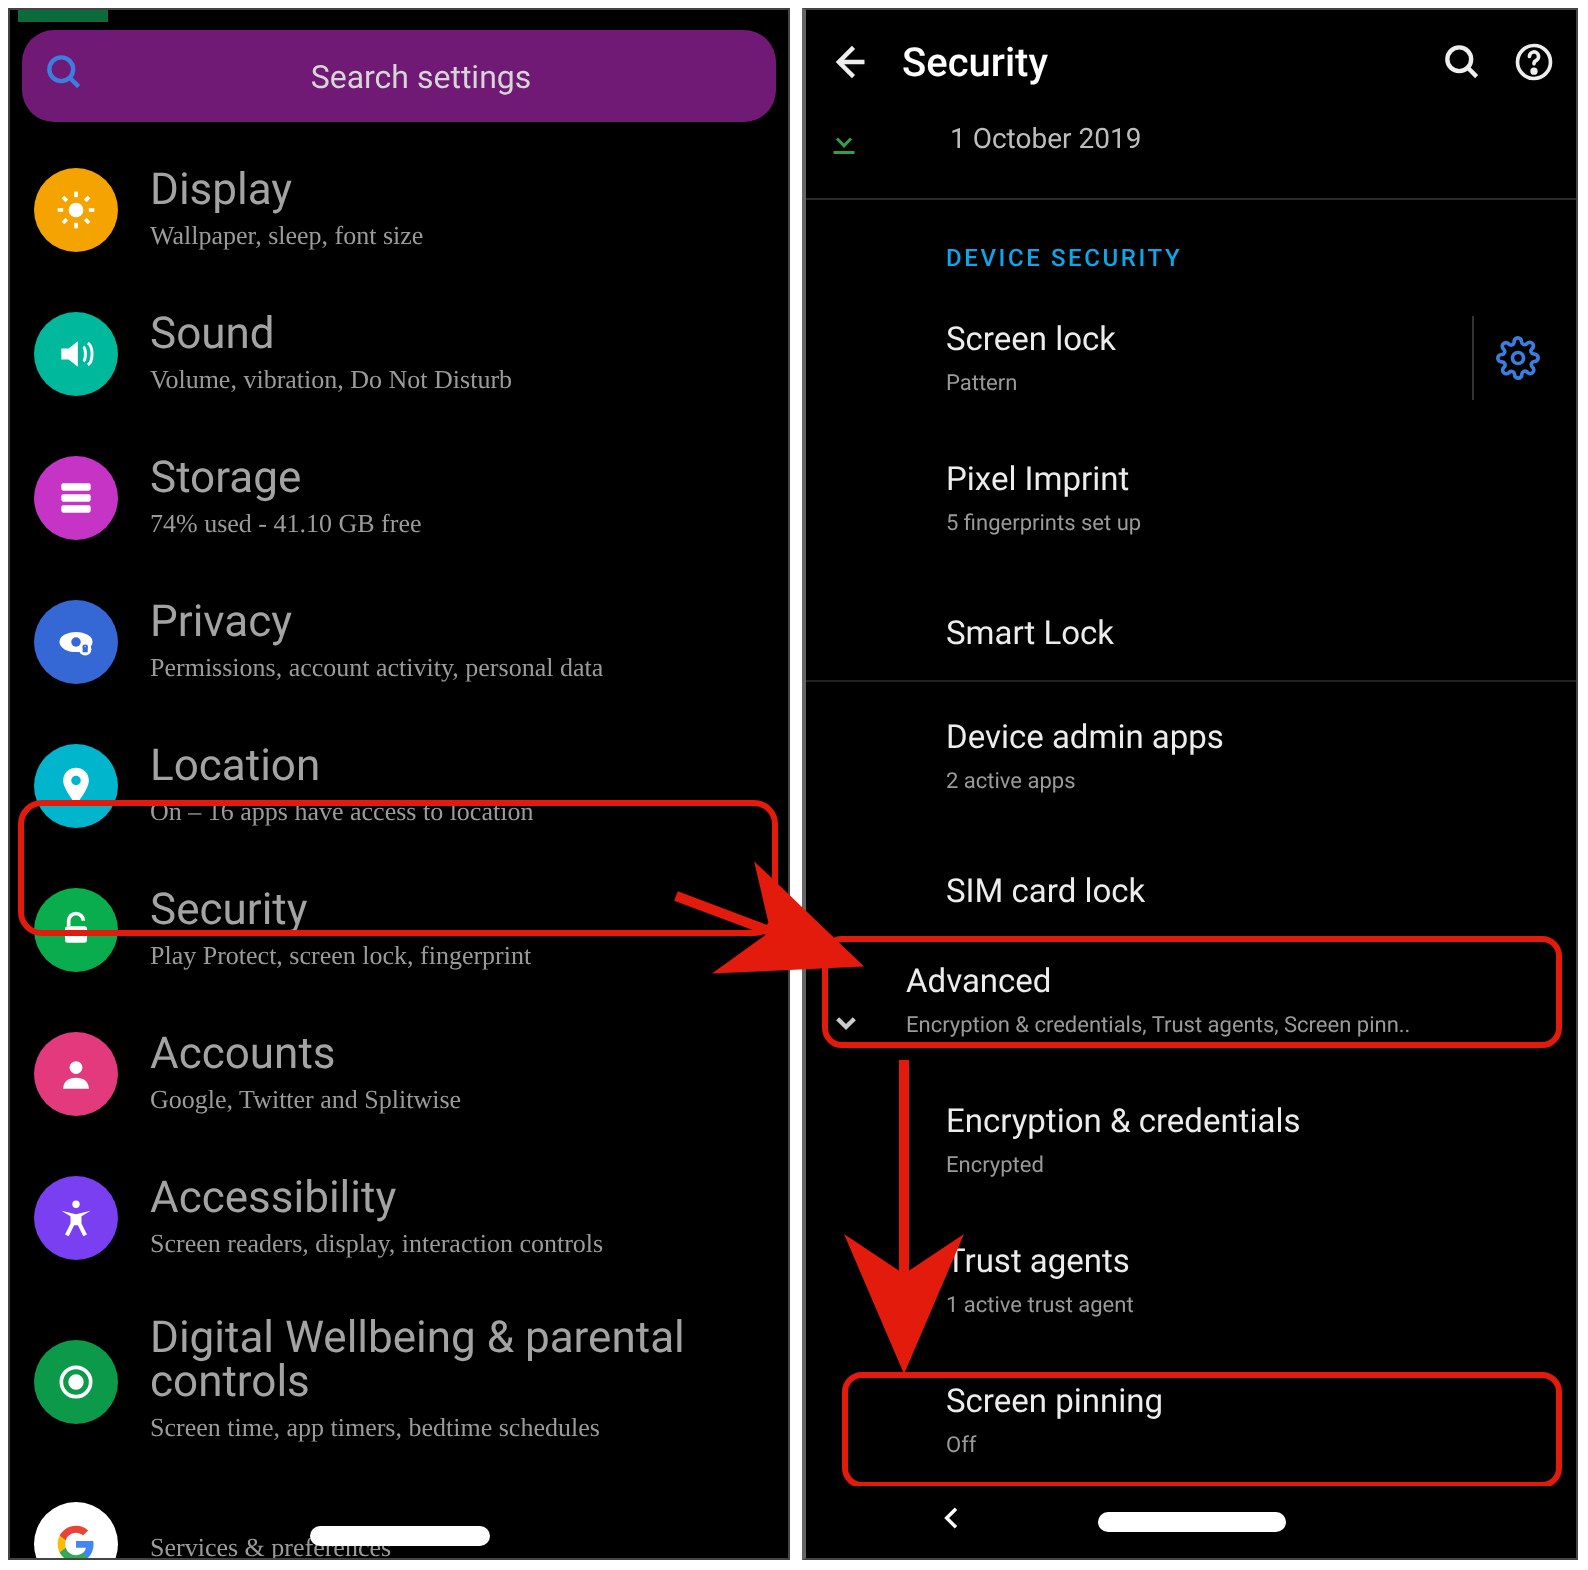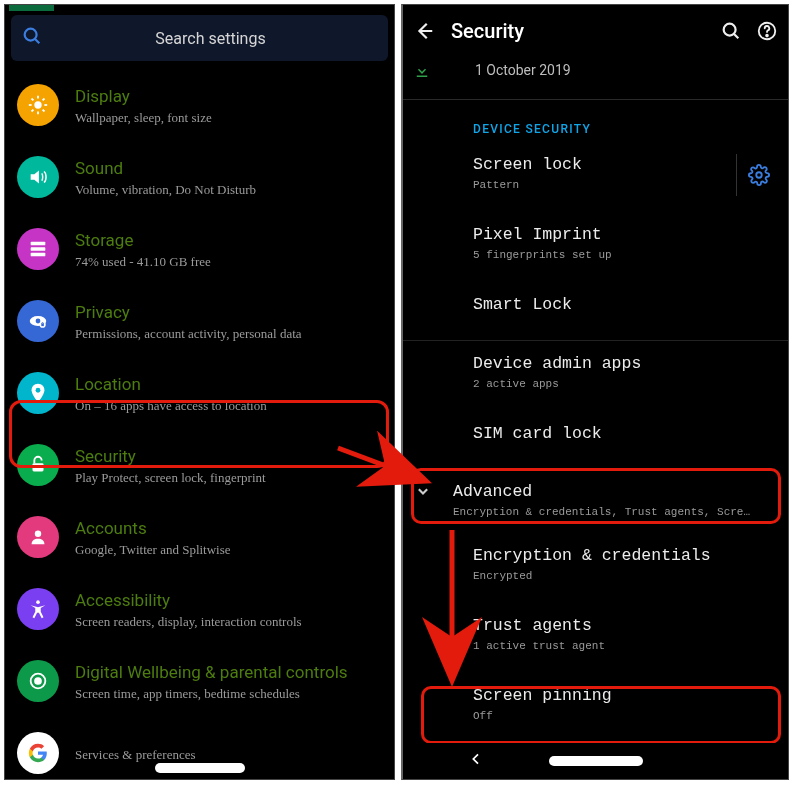--- a/index.html
+++ b/index.html
@@ -28,24 +28,24 @@
   .phone.right { width: 388px; height: 776px; border-left: 2px solid #666; }
 
   
   .status-sliver {
     height: 6px;
     background: #0c6b3d;
     width: 45px;
     margin-left: 4px;
   }
   .searchbar {
-    background: #0f172a;
+    background: #701a75;
     margin: 4px 6px 8px 6px;
     height: 46px;
-    border-radius: 6px;
+    border-radius: 16px;
     display: flex;
     align-items: center;
     padding: 0 10px;
   }
   .searchbar .search-icon svg { width: 22px; height: 22px; }
   .searchbar .placeholder {
     flex: 1;
     text-align: center;
     color: #d6d6d6;
     font-size: 16px;
@@ -59,21 +59,21 @@
   }
   .setting-item .icon {
     width: 42px; height: 42px;
     border-radius: 50%;
     display: flex; align-items: center; justify-content: center;
     flex: 0 0 42px;
     margin-right: 16px;
     margin-left: 4px;
   }
   .setting-item .icon svg { width: 22px; height: 22px; }
-  .setting-item .texts .title { color: #4d7c0f; font-size: 17px; line-height: 22px; }
+  .setting-item .texts .title { color: #a3a3a3; font-size: 22px; line-height: 22px; }
   .setting-item .texts .sub { color: #9b9b9b; font-size: 13px; line-height: 17px; margin-top: 2px; font-family: Liberation Serif, serif; }
 
   .ic-display   { background: #f5a300; }
   .ic-sound     { background: #00b89c; }
   .ic-storage   { background: #c534c5; }
   .ic-privacy   { background: #3568d4; }
   .ic-location  { background: #00b5cc; }
   .ic-security  { background: #0aad4d; }
   .ic-accounts  { background: #e33a7e; }
   .ic-accessibility { background: #7b3ff2; }
@@ -125,25 +125,24 @@
   .section-header {
     color: #0ea5e9;
     font-size: 12px;
     letter-spacing: 1.3px;
     padding: 22px 14px 6px 70px;
     font-weight: 500;
   }
 
   .sec-item {
     display:flex;
-    align-items:flex-start;
+    align-items:flex-end;
     min-height: 70px;
     padding: 12px 8px 12px 20px;
     position: relative;
-    font-family: Liberation Mono, monospace;
   }
   .sec-item .lead { width: 50px; flex: 0 0 50px; display:flex; align-items:center; justify-content:flex-start; }
   .sec-item .lead svg { width:20px; height:20px; }
   .sec-item .body { flex:1; }
   .sec-item .body .t { color:#ececec; font-size:16.5px; line-height:21px; }
   .sec-item .body .s { color:#9a9a9a; font-size:11px; line-height:17px; margin-top:2px; white-space:nowrap; overflow:hidden; text-overflow:ellipsis; max-width: 300px;}
   .sec-item .trailing { width: 44px; display:flex; justify-content:center; border-left:1px solid #333; height:42px; align-items:center;}
   .sec-item .trailing svg { width:22px; height:22px; }
 
   .right-highlight-1 {

